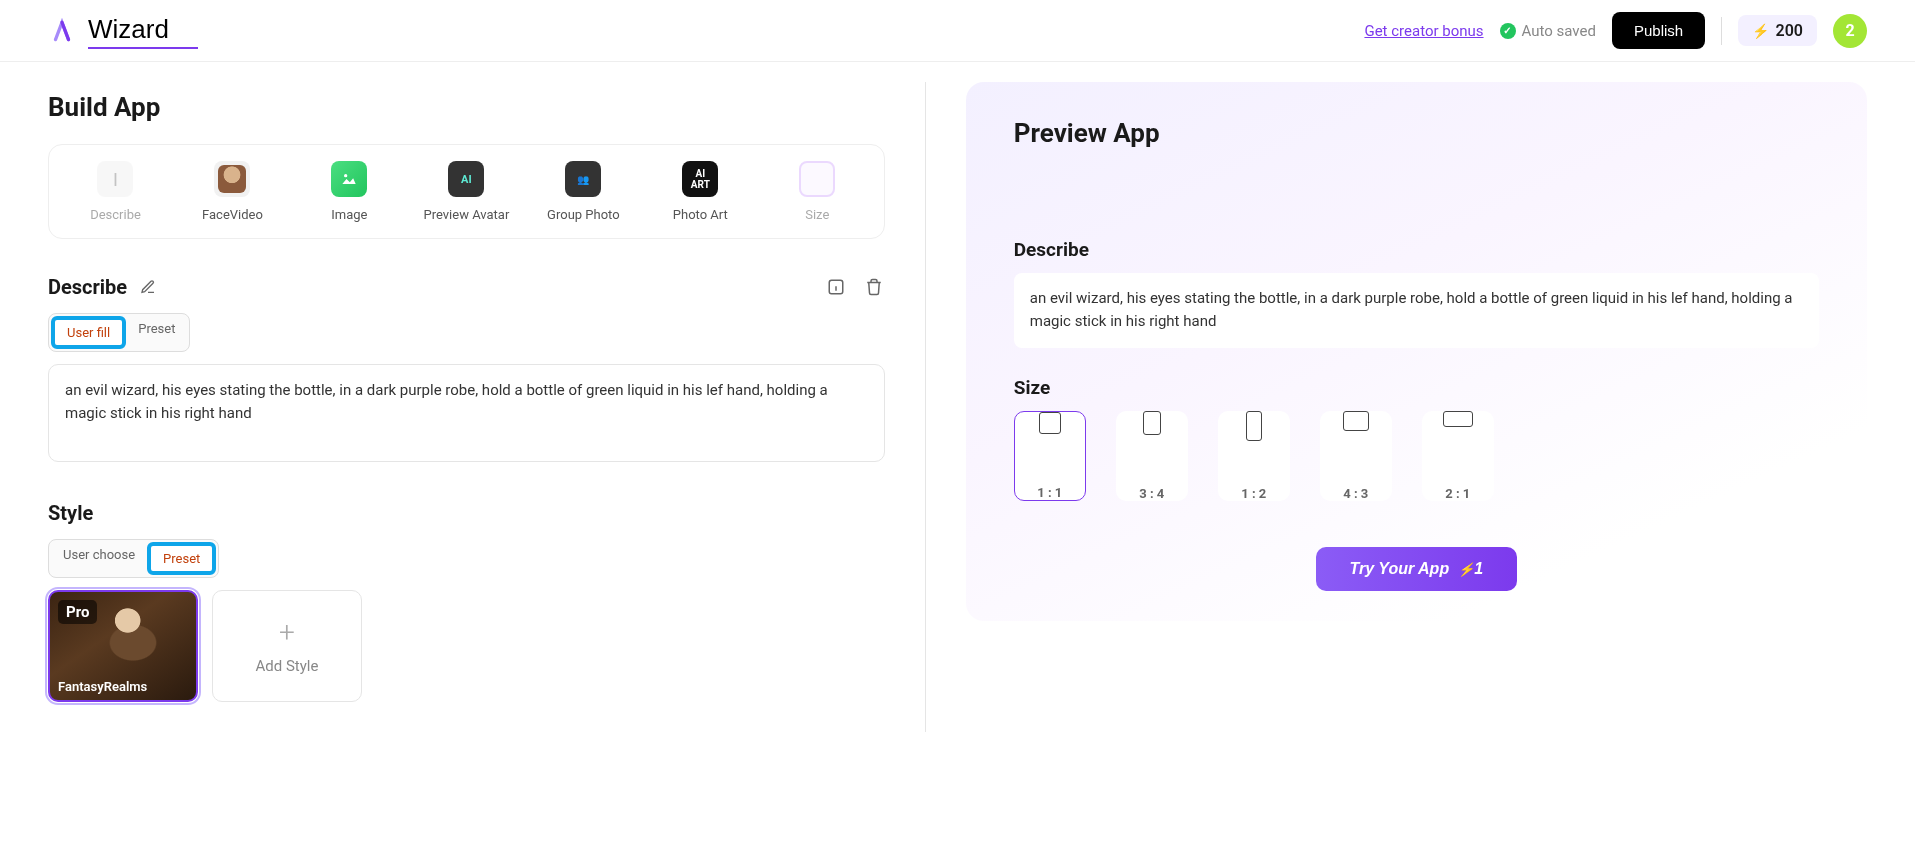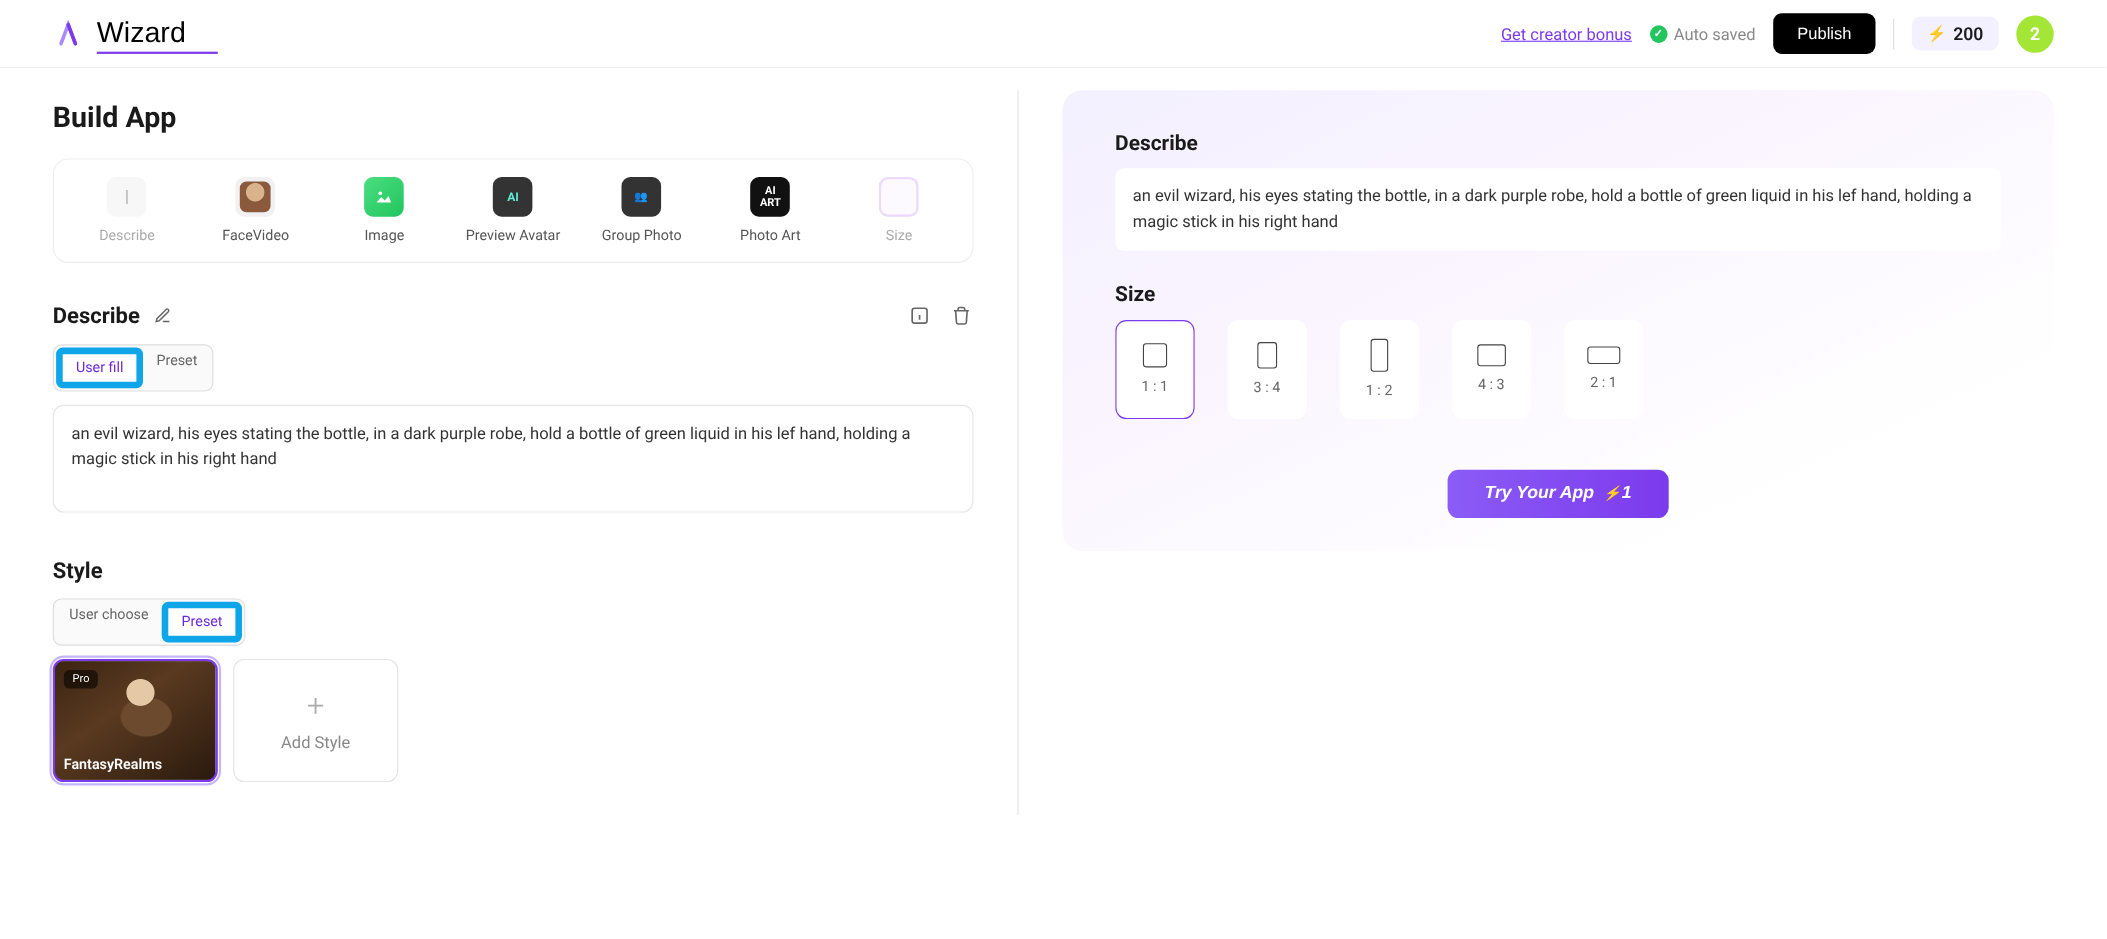--- a/index.html
+++ b/index.html
@@ -107,39 +107,39 @@
 
 
 .pill-group {
   display: inline-flex; border: 1px solid #ddd; border-radius: 8px;
   padding: 2px; background:#fafafa; margin-bottom: 12px;
 }
 .pill {
   padding: 5px 12px; font-size: 13px; border-radius: 6px;
   cursor: pointer; color:#666;
 }
-.pill.active { background: #fff; color:#6d28d9; border:6px solid #0ea5e9; }
+.pill.active { background: #fff; color:#c2410c; border:4px solid #0ea5e9; }
 
 .textarea {
   width: 100%; border: 1px solid #e5e5e5; border-radius: 10px;
   padding: 14px 16px; font-size: 15px; color: #333; resize: none;
   font-family: inherit; line-height: 1.5;
 }
 
 
 .style-row { display:flex; gap:14px; }
 .style-card {
   width: 150px; height: 112px; border-radius: 10px; position: relative;
   overflow: hidden; cursor: pointer;
   border: 2px solid #7c3aed; outline: 2px solid #c4b5fd; outline-offset: 1px;
   background: linear-gradient(145deg,#3b2412,#5a3a20 40%, #2a1a0e);
 }
 .style-card .pro-tag {
   position:absolute; top:8px; left:8px; background:rgba(0,0,0,0.55);
-  color:#fff; font-size:10px; font-weight:400; padding:3px 8px; border-radius:5px;
+  color:#fff; font-size:15px; font-weight:700; padding:3px 8px; border-radius:5px;
 }
 .style-card .style-name {
   position:absolute; bottom:6px; left:8px; color:#fff; font-size:13px; font-weight:600;
 }
 .style-card .char {
   position:absolute; inset:10px 10px 24px 30px;
   background: radial-gradient(ellipse at 45% 25%, #e5c9a7 15%, transparent 16%),
               radial-gradient(ellipse at 50% 55%, #6b4a2e 30%, transparent 32%);
 }
 .add-style {
@@ -156,22 +156,22 @@
 }
 .preview-panel .section-title { margin-bottom: 90px; }
 .preview-sub { font-size: 19px; font-weight: 700; margin-bottom: 12px; }
 .preview-desc {
   background:#fff; border-radius:8px; padding: 14px 16px;
   font-size:15px; line-height:1.55; color:#333; margin-bottom: 28px;
 }
 .size-row { display:flex; gap: 30px; }
 .size-card {
   width: 72px; height: 90px; background:#fff; border-radius:10px;
-  display:flex; flex-direction:column; align-items:center; justify-content:center;
-  gap:10px; cursor:pointer; font-size:13px; color:#666;
+  display:flex; flex-direction:column; align-items:center; justify-content:space-between;
+  gap:10px; cursor:pointer; font-size:13px; color:#666;font-weight:bold;
 }
 .size-card.active { border: 1.5px solid #7c3aed; }
 .size-rect { border: 1.5px solid #444; border-radius:3px; }
 .sr-11 { width:22px; height:22px; }
 .sr-34 { width:18px; height:24px; }
 .sr-12 { width:16px; height:30px; }
 .sr-43 { width:26px; height:20px; }
 .sr-21 { width:30px; height:16px; }
 
 .try-btn {
@@ -302,20 +302,21 @@
         <div class="plus">+</div>
         <span>Add Style</span>
       </div>
     </div>
   </div>
 
   <div class="divider-v"></div>
 
   <div class="right-pane">
     <div class="preview-panel">
+      <div class="section-title">Preview App</div>
 
       <div class="preview-sub">Describe</div>
       <div class="preview-desc">an evil wizard, his eyes stating the bottle, in a dark purple robe, hold a bottle of green liquid in his lef hand, holding a magic stick in his right hand</div>
 
       <div class="preview-sub">Size</div>
       <div class="size-row">
         <div class="size-card active">
           <div class="size-rect sr-11"></div>
           <span>1 : 1</span>
         </div>

